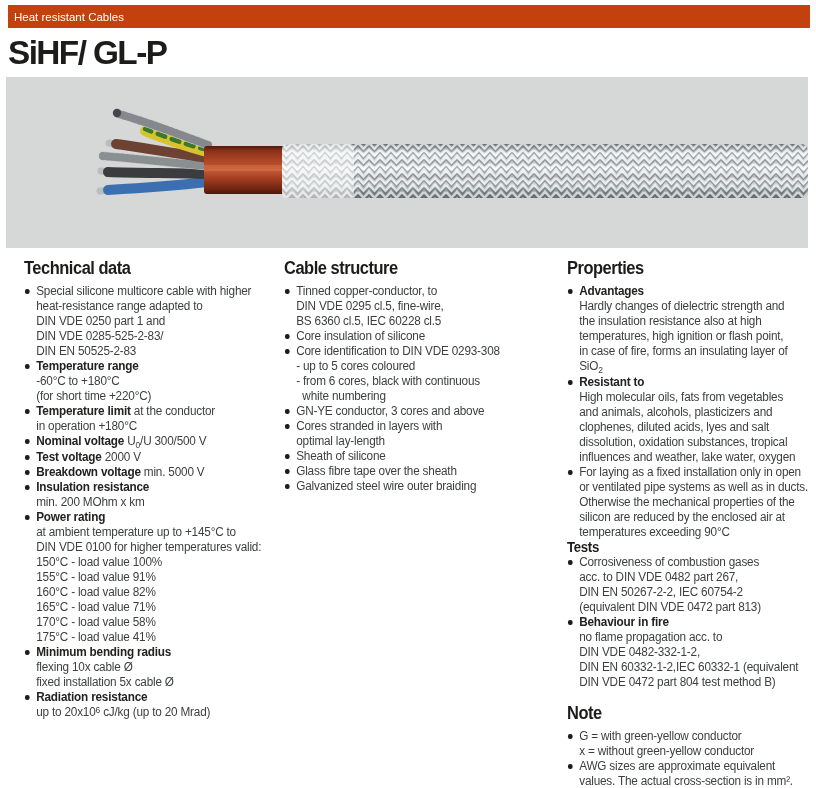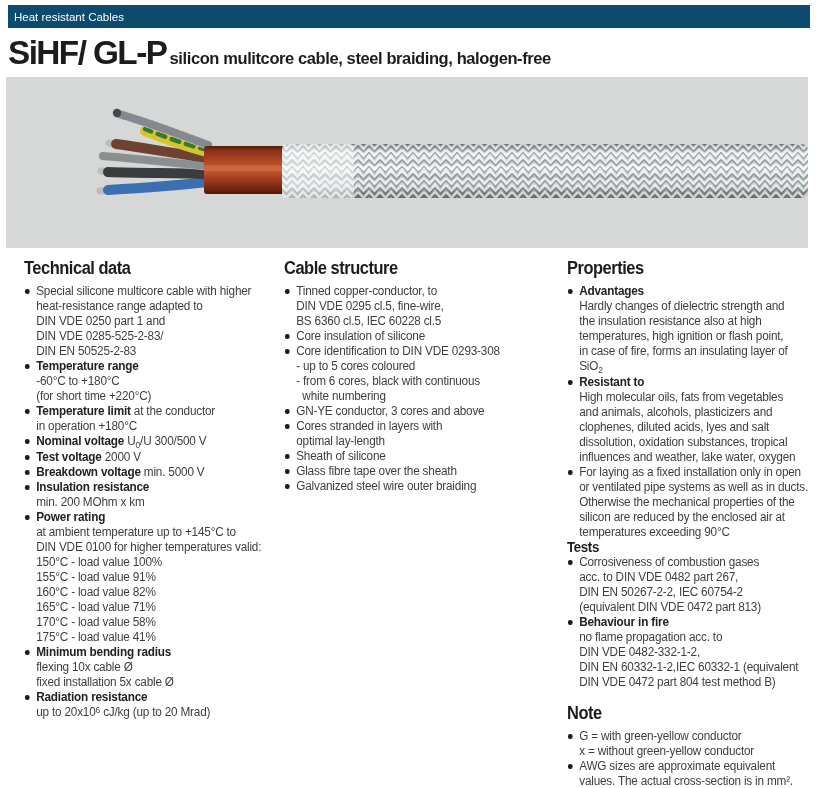--- a/index.html
+++ b/index.html
@@ -4,21 +4,21 @@
 <style>
   html,body{margin:0;padding:0;}
   body{
     width:816px;height:788px;position:relative;overflow:hidden;
     background:#ffffff;
     font-family:"Liberation Sans","DejaVu Sans",sans-serif;
     -webkit-font-smoothing:antialiased;
   }
   .topbar{
     position:absolute;left:8px;top:5px;width:802px;height:23px;
-    background:#0c4a6e;display:flex;align-items:center;
+    background:#c2410c;display:flex;align-items:center;
   }
   .topbar span{
     color:#ffffff;font-size:11.5px;padding-left:6px;letter-spacing:0;
   }
   .titlerow{
     position:absolute;left:8px;top:33px;display:flex;align-items:baseline;gap:0;
     white-space:nowrap;
   }
   .product{
     font-size:34px;font-weight:700;letter-spacing:-1.6px;color:#1c1c1b;
@@ -57,21 +57,20 @@
 </style>
 </head>
 <body>
 
 <div class="topbar">
   <span>Heat resistant Cables</span>
 </div>
 
 <div class="titlerow">
   <span class="product">SiHF/ GL-P</span>
-  <span class="subtitle">silicon mulitcore cable, steel braiding, halogen-free</span>
 </div>
 
 <div class="photo">
   <svg width="802" height="171" viewBox="0 0 802 171">
     <defs>
       <linearGradient id="shade" x1="0" y1="0" x2="0" y2="1">
         <stop offset="0" stop-color="#767d81"></stop>
         <stop offset="0.08" stop-color="#aab1b4"></stop>
         <stop offset="0.2" stop-color="#e9edee"></stop>
         <stop offset="0.34" stop-color="#c0c6c8"></stop>

